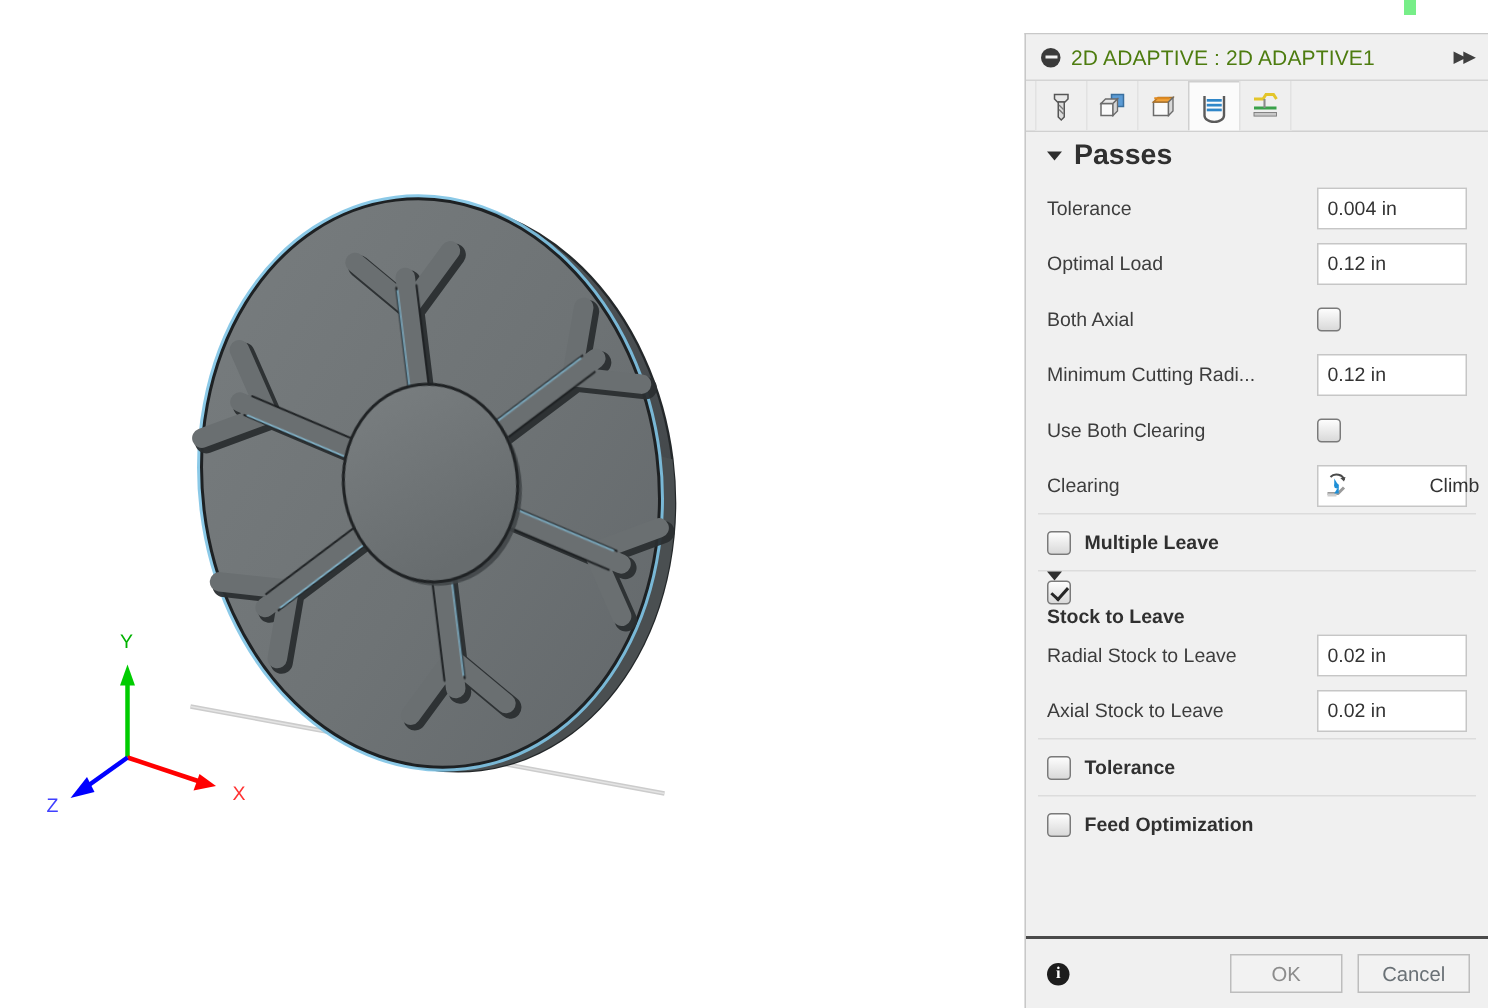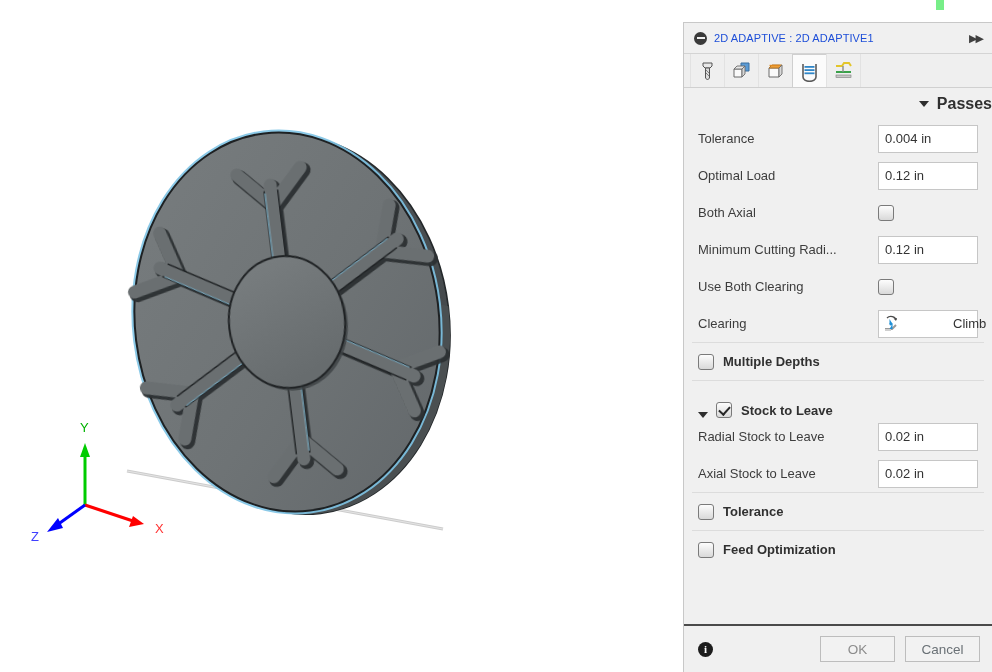--- a/index.html
+++ b/index.html
@@ -80,22 +80,22 @@
   }
   .collapse-dot::after {
     content: "";
     position: absolute;
     left: 2.5px; top: 5.5px;
     width: 8px; height: 2px;
     background: #f0f0f0;
   }
   .panel-title {
     flex: 1 1 auto;
-    font-size: 11px;
-    color: #1d4ed8;
+    font-size: 14px;
+    color: #4d7c0f;
     white-space: nowrap;
     overflow: hidden;
     letter-spacing: 0.1px;
   }
   .expand-arrows {
     flex: 0 0 auto;
     font-size: 11px;
     color: #3f3f3f;
     letter-spacing: -2px;
     padding-right: 2px;
@@ -136,23 +136,22 @@
     overflow: hidden;
     background: #f0f0f0;
   }
 
   .section-head {
     display: flex;
     align-items: center;
     height: 32px;
     padding: 0 0 0 14px;
     font-weight: bold;
-    font-size: 16px;
+    font-size: 19px;
     color: #303030;
-    justify-content: flex-end;
   }
   .section-head .tri {
     width: 0; height: 0;
     border-left: 5px solid transparent;
     border-right: 5px solid transparent;
     border-top: 6px solid #2e2e2e;
     margin-right: 8px;
     flex: 0 0 auto;
   }
   .section-head .lbl { white-space: nowrap; }
@@ -251,26 +250,27 @@
     height: 37px;
     padding-left: 14px;
     font-weight: bold;
     font-size: 13px;
     color: #303030;
   }
   .cb-section .cbox { margin-right: 9px; flex: 0 0 auto; }
 
   .sec-tri-cb {
     display: flex;
-    align-items: flex-end;
+    align-items: flex-start;
     height: 37px;
     padding-left: 14px;
     font-weight: bold;
     font-size: 13px;
     color: #303030;
+    flex-direction: column;
   }
   .sec-tri-cb .tri {
     width: 0; height: 0;
     border-left: 5px solid transparent;
     border-right: 5px solid transparent;
     border-top: 6px solid #2e2e2e;
     margin-right: 8px;
     flex: 0 0 auto;
   }
   .sec-tri-cb .cbox { margin-right: 9px; flex: 0 0 auto; }
@@ -590,21 +590,21 @@
             <span class="dd-text">Climb</span>
             <span class="dd-caret"></span>
           </span>
         </span>
       </div>
 
       <div class="divider"></div>
 
       <div class="cb-section">
         <span class="cbox"></span>
-        <span>Multiple Depths</span>
+        <span>Multiple Leave</span>
       </div>
 
       <div class="divider"></div>
 
       <div class="sec-tri-cb">
         <span class="tri"></span>
         <span class="cbox checked"></span>
         <span>Stock to Leave</span>
       </div>
 

